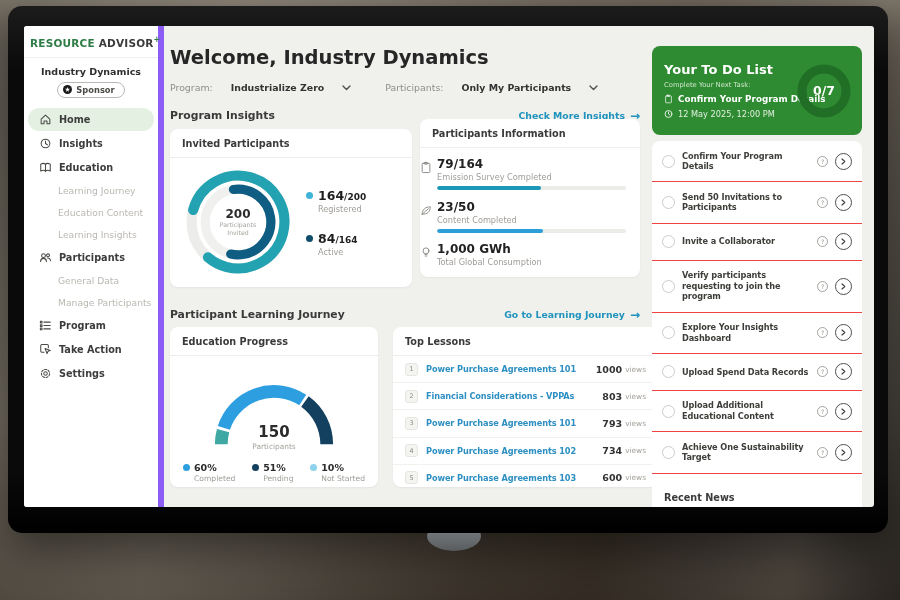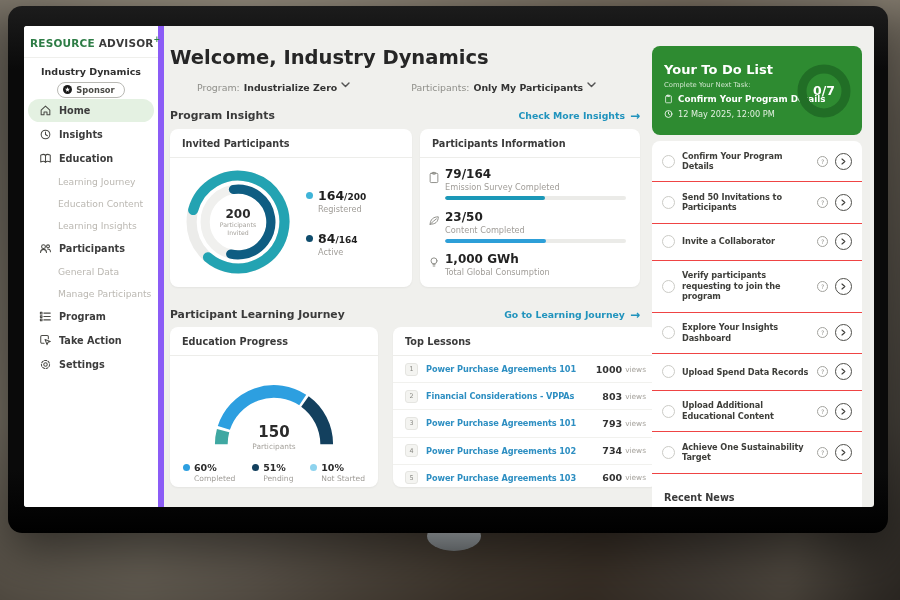--- a/index.html
+++ b/index.html
@@ -22,31 +22,31 @@
     border-radius:3px;overflow:hidden;font-size:10px;color:#3a3a3a;}
 
   
   .sidebar{position:absolute;left:0;top:0;bottom:0;width:134px;background:#fff;border-right:6px solid #8b5cf6;}
   .logo{padding:9px 6px 8px;text-align:center;font-size:10.5px;font-weight:bold;letter-spacing:.2px;
     border-bottom:1px solid #efefec;white-space:nowrap;}
   .logo .p1{color:#2e7d46;} .logo .p2{color:#3b3b3b;} .logo .plus{color:#2e7d46;font-size:8px;vertical-align:super;}
   .org{margin-top:8px;text-align:center;font-size:9.5px;font-weight:bold;color:#2f2f2f;}
   .badge{margin:5px auto 0;width:fit-content;display:flex;align-items:center;gap:4px;
     border:1px solid #b9b9b4;border-radius:10px;padding:2px 9px 2px 5px;font-size:8.3px;font-weight:600;color:#4a4a46;background:#fff;}
-  .nav{margin-top:1px;}
+  .nav{margin-top:10px;}
   .nav-item{display:flex;align-items:center;gap:7px;padding:5px 8px 5px 11px;margin:1px 4px;
     font-size:9.7px;font-weight:700;color:#3c3c3c;border-radius:13px;cursor:default;white-space:nowrap;}
   .nav-item.active{background:#e4f1e2;}
   .nav-item svg{width:13px;height:13px;flex:0 0 13px;stroke:#4a4a46;fill:none;stroke-width:1.2;stroke-linecap:round;stroke-linejoin:round;}
   .nav-sub{padding:5px 8px 5px 30px;margin:1px 4px;font-size:9.2px;color:#bbb8b2;white-space:nowrap;}
 
   
   .welcome{position:absolute;left:146px;top:20px;font-size:19.5px;font-weight:700;color:#262626;}
   .filters{position:absolute;left:146px;top:56px;display:flex;gap:34px;align-items:center;}
-  .filter{display:flex;align-items:flex-start;gap:4px;margin-left:27px;}
+  .filter{display:flex;align-items:center;gap:18px;}
   .f-label{font-size:9.4px;color:#8f8f8a;}
   .f-value{font-size:9.4px;font-weight:700;color:#333;}
   .chev svg{width:9px;height:6px;stroke:#555;fill:none;stroke-width:1.4;stroke-linecap:round;stroke-linejoin:round;display:block;}
 
   .sec-header{position:absolute;left:146px;width:470px;display:flex;justify-content:space-between;align-items:center;}
   .sec1{top:83px;} .sec2{top:282px;}
   .sec-title{font-size:10.8px;font-weight:700;color:#3a3a3a;}
   .sec-link{font-size:9.3px;font-weight:700;color:#2093bd;display:flex;align-items:center;gap:5px;cursor:pointer;}
   .sec-link .arr{font-size:12px;line-height:1;}
 
@@ -64,22 +64,22 @@
   .inv-legend{display:flex;flex-direction:column;gap:17px;}
   .lg-item{white-space:nowrap;}
   .lg-top{display:flex;align-items:center;gap:5px;}
   .bullet{width:7px;height:7px;border-radius:50%;flex:0 0 7px;}
   .b-reg{background:#3fb4d8;} .b-act{background:#0f4d6d;}
   .lg-val{font-size:12.5px;font-weight:700;color:#1f1f1f;}
   .lg-tot{font-size:9px;font-weight:700;color:#1f1f1f;}
   .lg-lab{font-size:8.2px;color:#a09d98;margin-left:12px;margin-top:1px;}
 
   
-  .card-pinfo{left:396px;top:103px;width:220px;height:158px;}
-  .pi-body{padding:9px 14px 0 8px;display:flex;flex-direction:column;gap:9.5px;}
+  .card-pinfo{left:396px;top:93px;width:220px;height:158px;}
+  .pi-body{padding:9px 14px 0 0;display:flex;flex-direction:column;gap:9.5px;}
   .stat{display:grid;grid-template-columns:17px 1fr;align-items:start;}
   .stat svg{width:12px;height:13px;stroke:#8a8a85;fill:none;stroke-width:1.1;stroke-linecap:round;stroke-linejoin:round;margin-top:4px;}
   .st-val{font-size:12px;font-weight:700;color:#222;}
   .st-lab{font-size:8.2px;color:#a09d98;margin-top:1px;}
   .bar{margin-top:4px;height:4px;background:#ebebe8;border-radius:2px;overflow:hidden;}
   .bar-fill{height:100%;border-radius:2px;}
   .f1{width:55%;background:#1b98b8;} .f2{width:56%;background:#2d9fd8;}
 
   
   .card-eduprog{left:146px;top:301px;width:208px;height:160px;}

